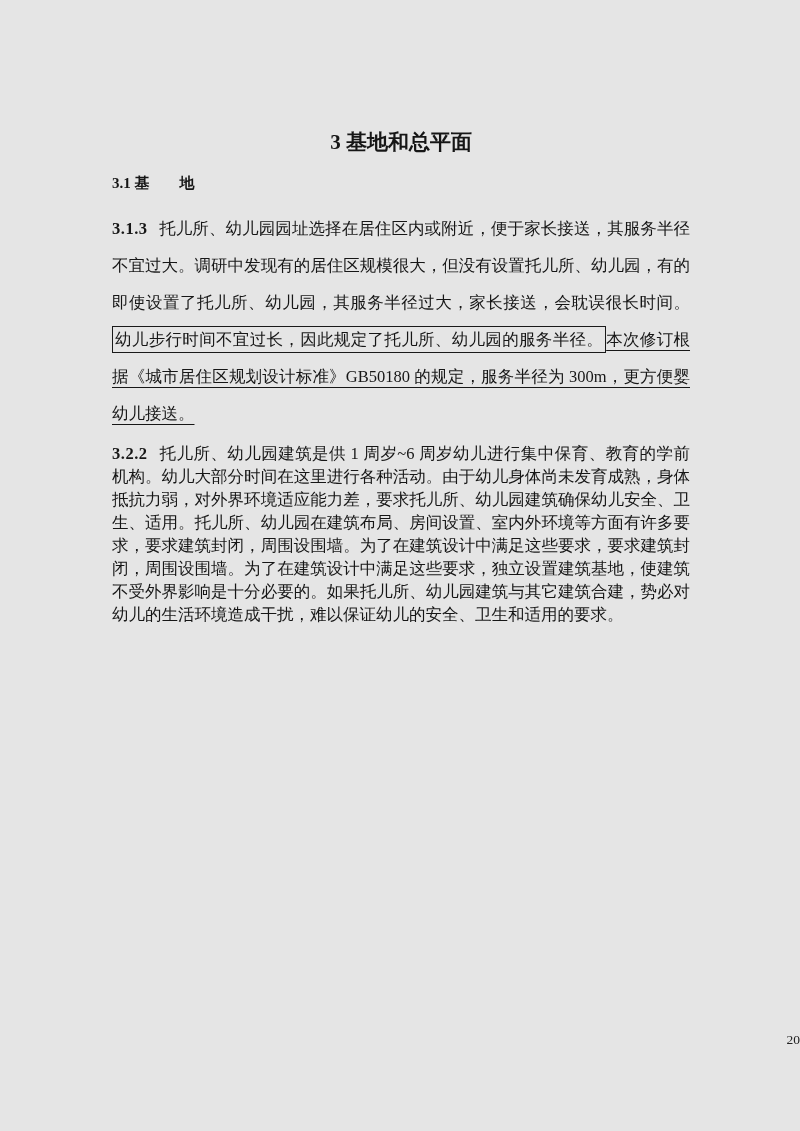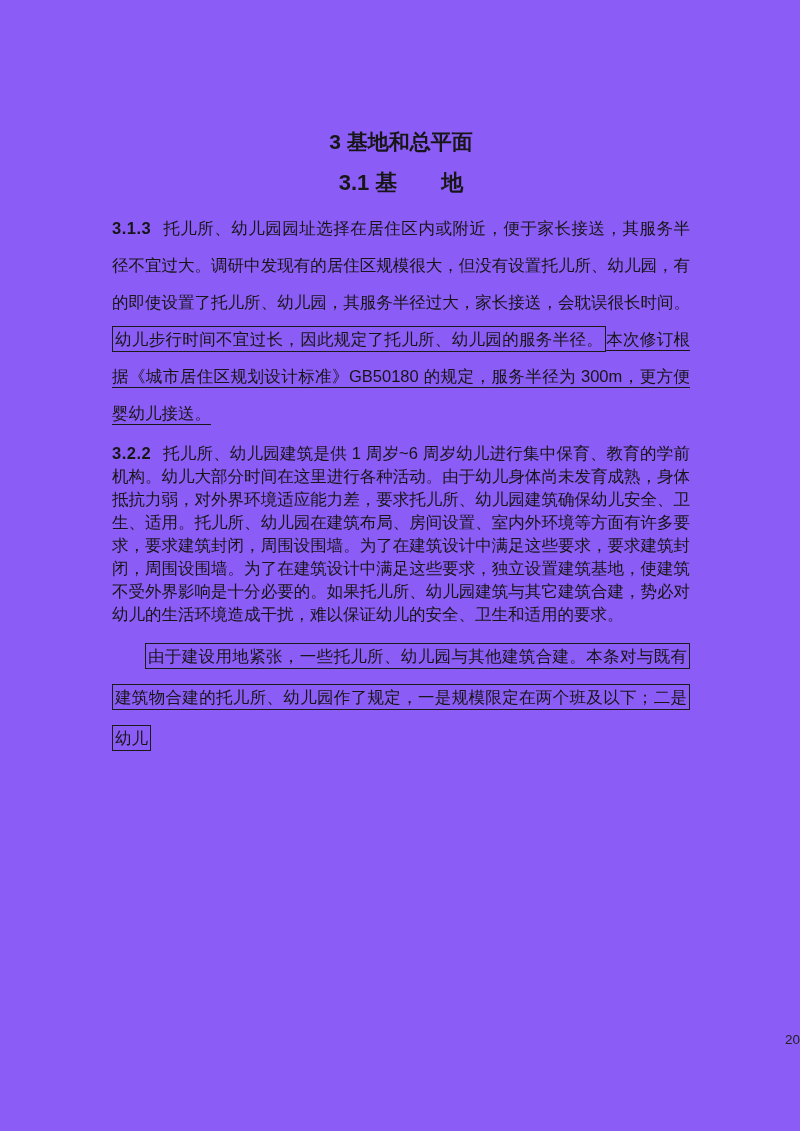--- a/index.html
+++ b/index.html
@@ -4,42 +4,41 @@
 <style>
   html, body {
     margin: 0;
     padding: 0;
     background: #ffffff;
   }
   .page {
     position: relative;
     width: 800px;
     height: 1131px;
-    background: #8b5cf6;
+    background: #e5e5e5;
     overflow: hidden;
-    font-family: Liberation Sans, sans-serif;
+    font-family: Liberation Serif, serif;
     color: #161616;
   }
   .content {
     position: absolute;
     left: 112px;
     top: 128px;
     width: 578px;
   }
   .chapter-title {
     margin: 0 0 14px 0;
     text-align: center;
     font-size: 21px;
     font-weight: bold;
     line-height: 28px;
   }
   .section-heading {
     margin: 0 0 14px 0;
-    text-align: center;
-    font-size: 22px;
+    font-size: 15px;
     font-weight: bold;
     line-height: 26px;
   }
   .section-heading.s32 {
     margin-top: 30px;
     margin-bottom: 10px;
   }
   .para {
     margin: 0 0 10px 0;
     font-size: 16.5px;
@@ -96,20 +95,17 @@
     <p class="para">
       <span class="clause-label">3.1.3</span><span>托儿所、幼儿园园址选择在居住区内或附近，便于家长接送，其服务半径不宜过大。调研中发现有的居住区规模很大，但没有设置托儿所、幼儿园，有的即使设置了托儿所、幼儿园，其服务半径过大，家长接送，会耽误很长时间。</span><span class="boxed">幼儿步行时间不宜过长，因此规定了托儿所、幼儿园的服务半径。</span><span class="underlined">本次修订根据《城市居住区规划设计标准》GB50180 的规定，服务半径为 300m，更方便婴幼儿接送。</span>
     </p>
 
 
     <p class="para tight">
       <span class="clause-label">3.2.2</span><span>托儿所、幼儿园建筑是供 1 周岁~6 周岁幼儿进行集中保育、教育的学前机构。幼儿大部分时间在这里进行各种活动。由于幼儿身体尚未发育成熟，身体抵抗力弱，对外界环境适应能力差，要求托儿所、幼儿园建筑确保幼儿安全、卫生、适用。托儿所、幼儿园在建筑布局、房间设置、室内外环境等方面有许多要求，要求建筑封闭，周围设围墙。为了在建筑设计中满足这些要求，要求建筑封闭，周围设围墙。为了在建筑设计中满足这些要求，独立设置建筑基地，使建筑不受外界影响是十分必要的。如果托儿所、幼儿园建筑与其它建筑合建，势必对幼儿的生活环境造成干扰，难以保证幼儿的安全、卫生和适用的要求。</span>
     </p>
 
 
-    <p class="para indent boxed-para">
-      <span class="boxed">由于建设用地紧张，一些托儿所、幼儿园与其他建筑合建。本条对与既有建筑物合建的托儿所、幼儿园作了规定，一是规模限定在两个班及以下；二是幼儿</span>
-    </p>
 
   </div>
 
   <div class="page-number">20</div>
 </div>
 
 </body></html>

